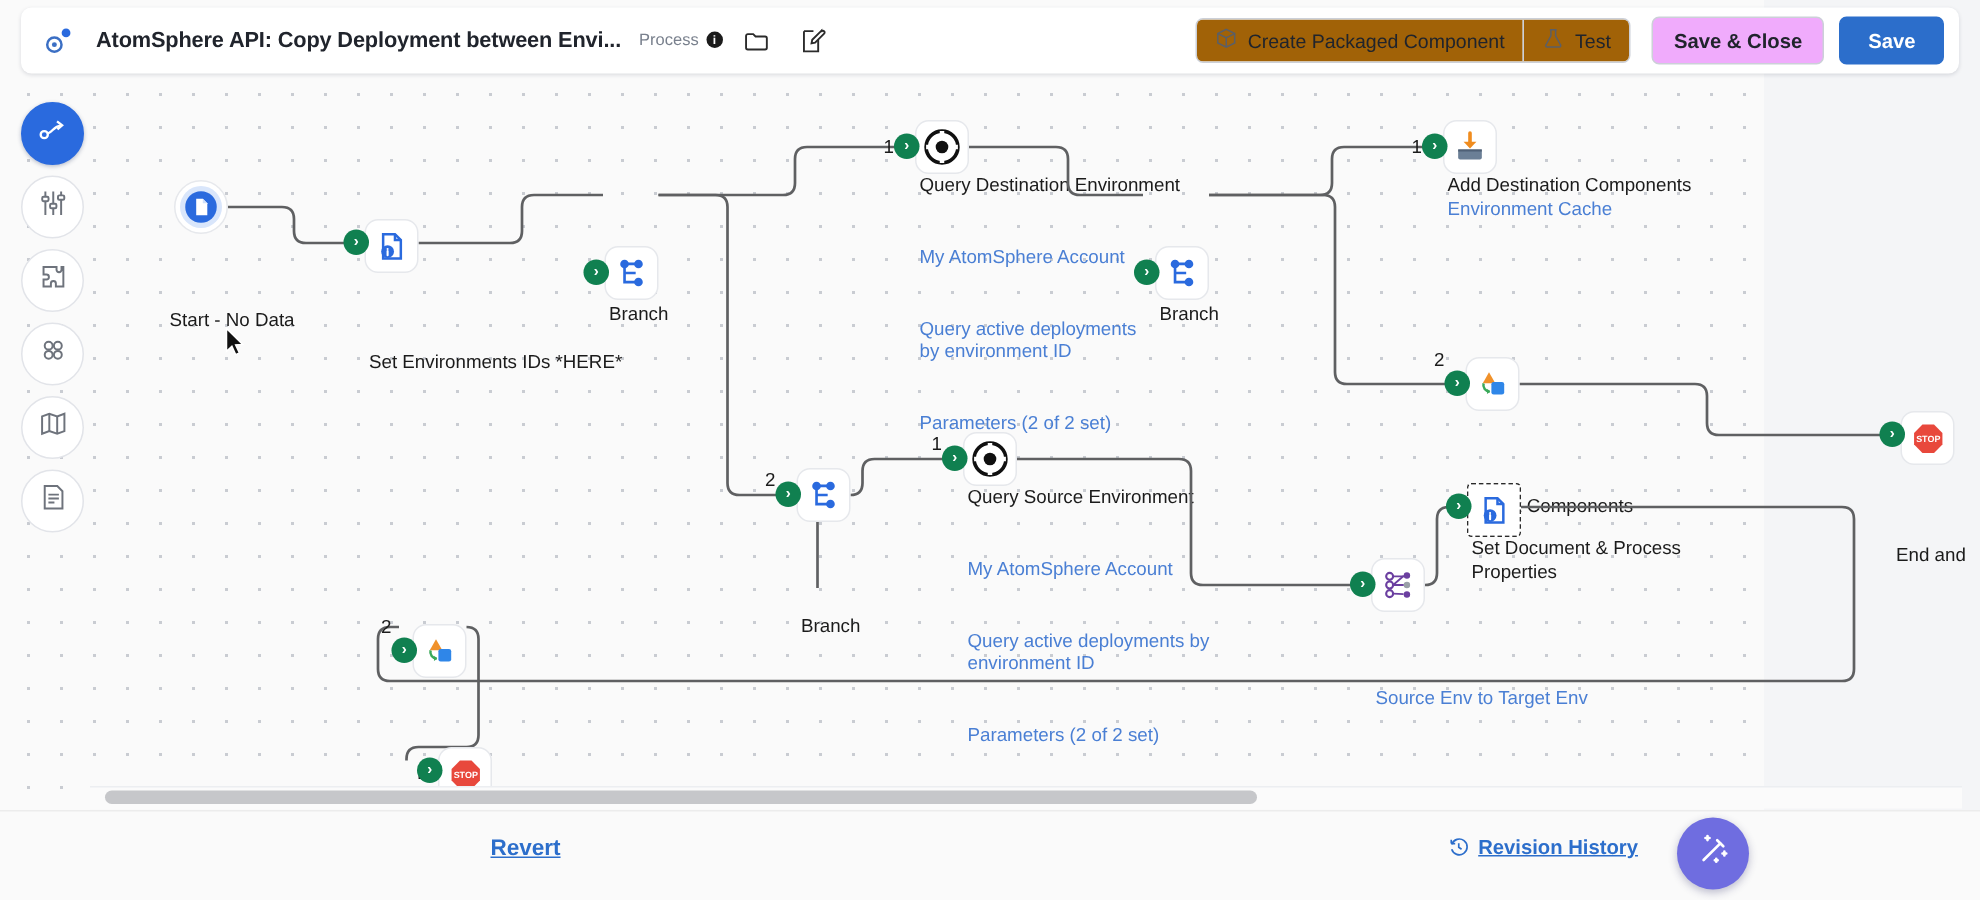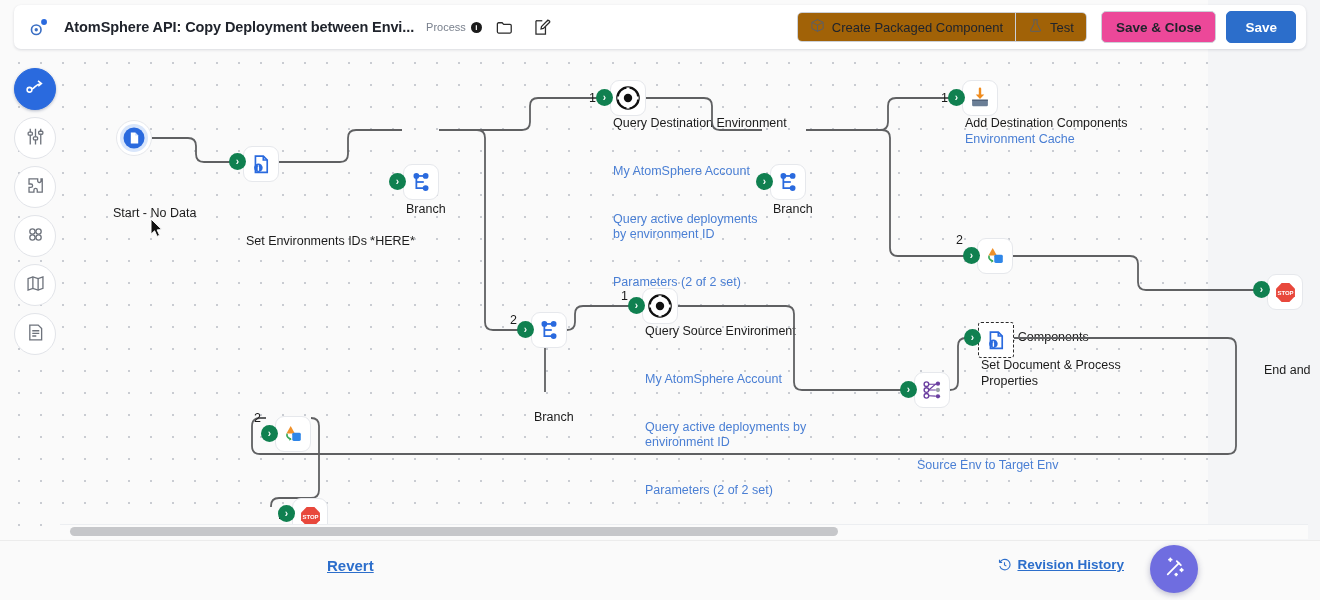--- a/index.html
+++ b/index.html
@@ -3,21 +3,21 @@
 <meta charset="utf-8">
 <title>AtomSphere Process Canvas</title>
 <style>
   html,body{margin:0;padding:0;}
   body{
     width:1320px;height:600px;overflow:hidden;
     font-family:"Liberation Sans",sans-serif;
     background:#f4f5f7;color:#1b1b1b;
     -webkit-font-smoothing:antialiased;
   }
-  #app{position:relative;width:1176px;height:600px;padding-left:32px;}
+  #app{position:relative;width:1176px;height:600px;}
 
   
   .dots{
     position:absolute;inset:0;
     background-color:#fafafa;
     background-image:radial-gradient(#c9ccd2 1px, transparent 1.2px);
     background-size:22px 22px;
     background-position:8px 8px;
   }
 
@@ -44,21 +44,21 @@
   .hdr-iconbtn:first-of-type{margin-left:16px;}
   .hdr-right{margin-left:auto;display:flex;align-items:center;}
   .btn-group{display:flex;border:1px solid #ccd0d8;border-radius:5px;overflow:hidden;background:#fff;}
   .btn-group .gbtn{
     display:flex;align-items:center;gap:7px;
     padding:0 12px;height:28px;font-size:13px;color:#20242c;cursor:pointer;background:#a16207;
   }
   .btn-group .gbtn + .gbtn{border-left:1px solid #ccd0d8;}
   .btn-plain{
     margin-left:14px;height:30px;display:flex;align-items:center;padding:0 14px;
-    border:1px solid #ccd0d8;border-radius:5px;background:#ec4899;
+    border:1px solid #ccd0d8;border-radius:5px;background:#f0abfc;
     font-size:13.5px;font-weight:bold;color:#20242c;cursor:pointer;white-space:nowrap;
   }
   .btn-primary{
     margin-left:10px;height:30px;display:flex;align-items:center;padding:0 18px;
     border-radius:5px;background:#2c6ecb;color:#fff;border:1px solid #2c6ecb;
     font-size:13.5px;font-weight:bold;cursor:pointer;
   }
 
   
   .rail{position:absolute;left:14px;top:68px;width:42px;z-index:15;}

